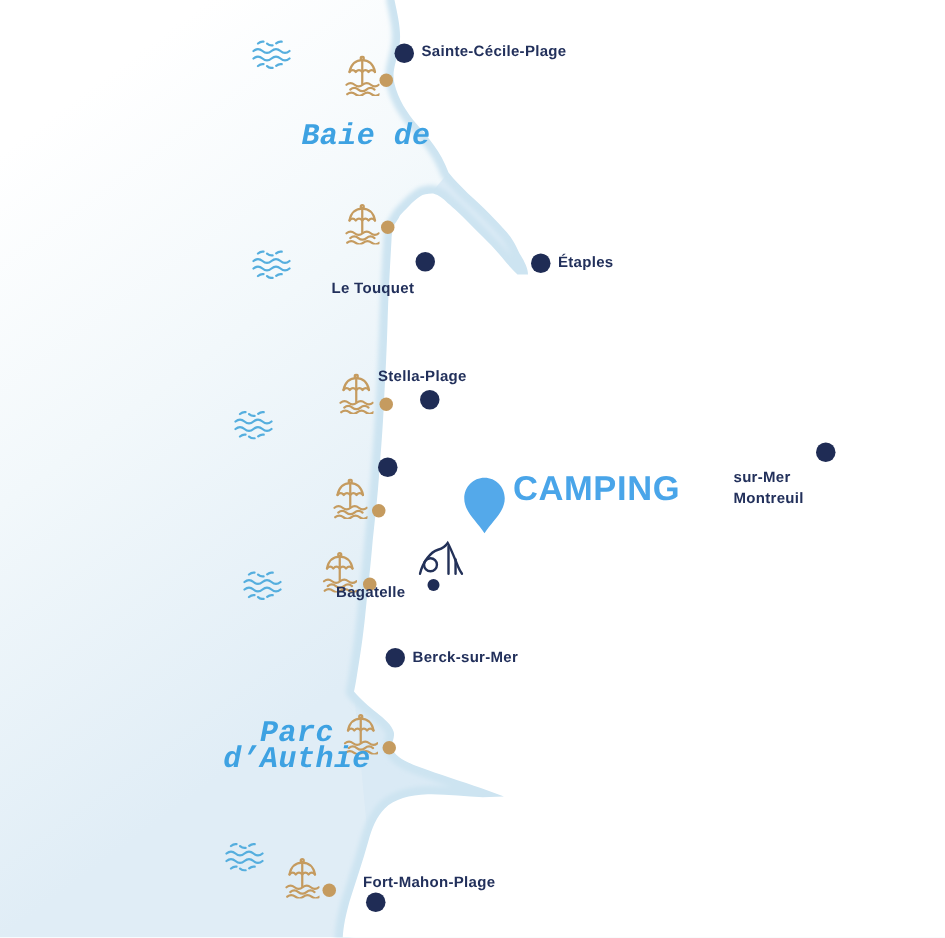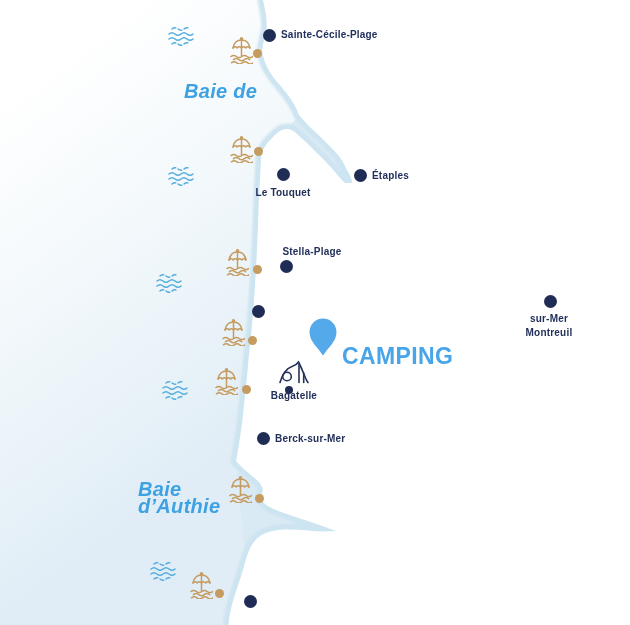--- a/index.html
+++ b/index.html
@@ -21,29 +21,29 @@
   }
   .tan-dot{
     position:absolute;width:9px;height:9px;border-radius:50%;
     background:#c59b5f;
   }
   
   .town-label{
     position:absolute;color:#22305b;font-size:10px;font-weight:700;
     letter-spacing:.2px;line-height:14px;white-space:nowrap;
   }
-  .centered{text-align:center;white-space:normal;}
+  .centered{white-space:normal;}
   .bay-label{
-    position:absolute;
-    font-family:Liberation Sans, sans-serif;font-style:italic;font-weight:bold;
+    position:absolute;text-align:center;
+    font-family:Liberation Mono, monospace;font-style:italic;font-weight:bold;
     color:#3ea2e2;font-size:20px;line-height:17px;letter-spacing:.3px;
   }
   .camping-title{
     position:absolute;color:#49a5e9;font-weight:800;font-size:23px;
-    line-height:21px;letter-spacing:.4px;white-space:nowrap;margin-top:31px;
+    line-height:21px;letter-spacing:.4px;white-space:nowrap;
   }
   .icon{position:absolute;display:block;}
 </style>
 </head>
 <body>
 
 <div class="map">
 
   <svg class="coast-svg" width="630" height="625" viewBox="0 0 630 625" aria-hidden="true">
     <defs>
@@ -145,21 +145,21 @@
   <span class="tan-dot" style="left:253px;top:265px"></span>
   <span class="tan-dot" style="left:247.5px;top:335.5px"></span>
   <span class="tan-dot" style="left:241.5px;top:384.5px"></span>
   <span class="tan-dot" style="left:255px;top:493.5px"></span>
   <span class="tan-dot" style="left:214.5px;top:588.5px"></span>
 
   <div class="bay-label" style="left:184px;top:83px;width:120px">
     <div>Baie de</div>
   </div>
   <div class="bay-label" style="left:138px;top:481px;width:120px">
-    <div>Baie</div>
+    <div>Parc</div>
     <div>d’Authie</div>
   </div>
 
   <span class="dot" style="left:262.5px;top:28.5px"></span>
   <div class="town-label" style="left:281px;top:28px">Sainte-Cécile-Plage</div>
 
   <span class="dot" style="left:277px;top:167.5px"></span>
   <div class="town-label centered" style="left:221px;top:186px;width:124px">
     <div>Le Touquet</div>
   </div>
@@ -174,20 +174,21 @@
 
   <span class="dot" style="left:543.5px;top:294.5px"></span>
   <div class="town-label centered" style="left:489px;top:312px;width:120px">
     <div>sur-Mer</div>
     <div>Montreuil</div>
   </div>
 
   <span class="dot" style="left:256.5px;top:431.5px"></span>
   <div class="town-label" style="left:275px;top:431.5px">Berck-sur-Mer</div>
 
+  <div class="town-label" style="left:242px;top:581.5px">Fort-Mahon-Plage</div>
   <span class="dot" style="left:244px;top:594.5px"></span>
 
   <svg class="icon" style="left:279px;top:359px" width="30" height="27">
       <use href="#sym-coaster"></use>
     </svg>
   <span class="dot-sm" style="left:284.5px;top:386px"></span>
   <div class="town-label centered" style="left:224px;top:389px;width:140px;line-height:13.5px">
     <div>Bagatelle</div>
   </div>
 

